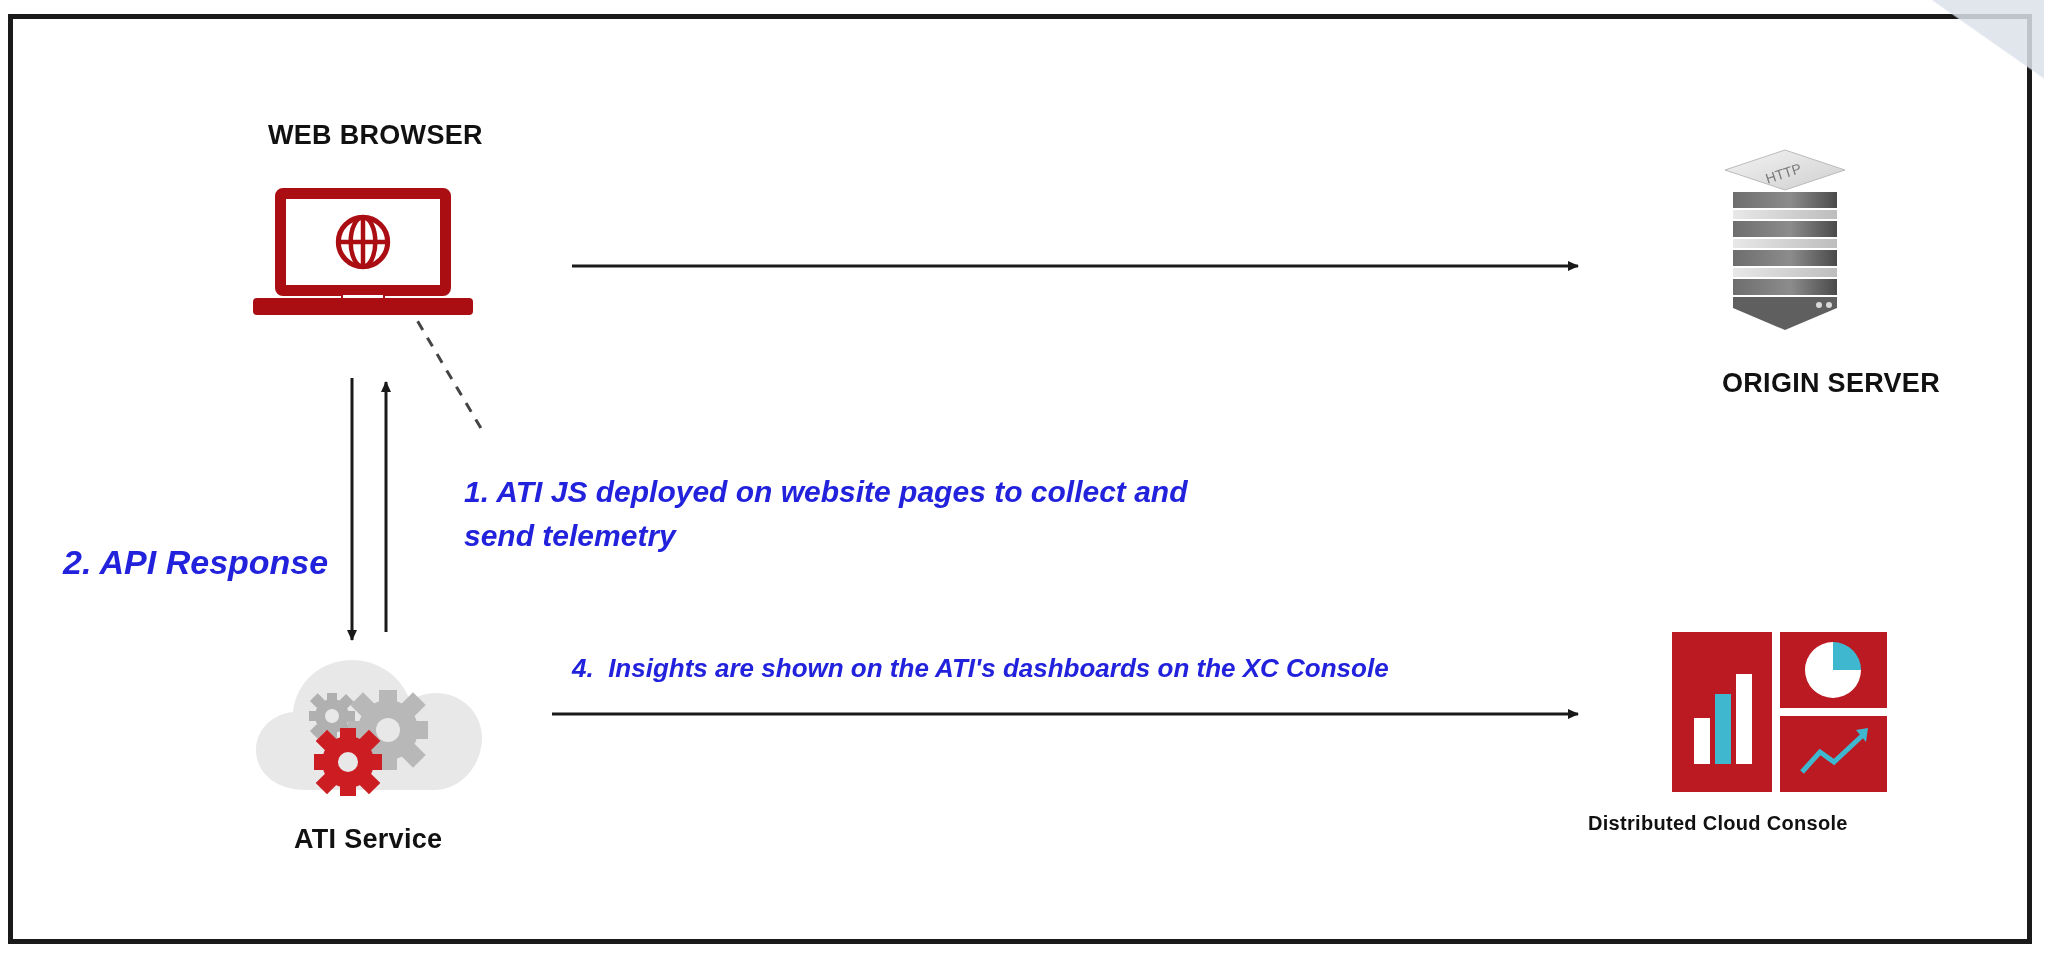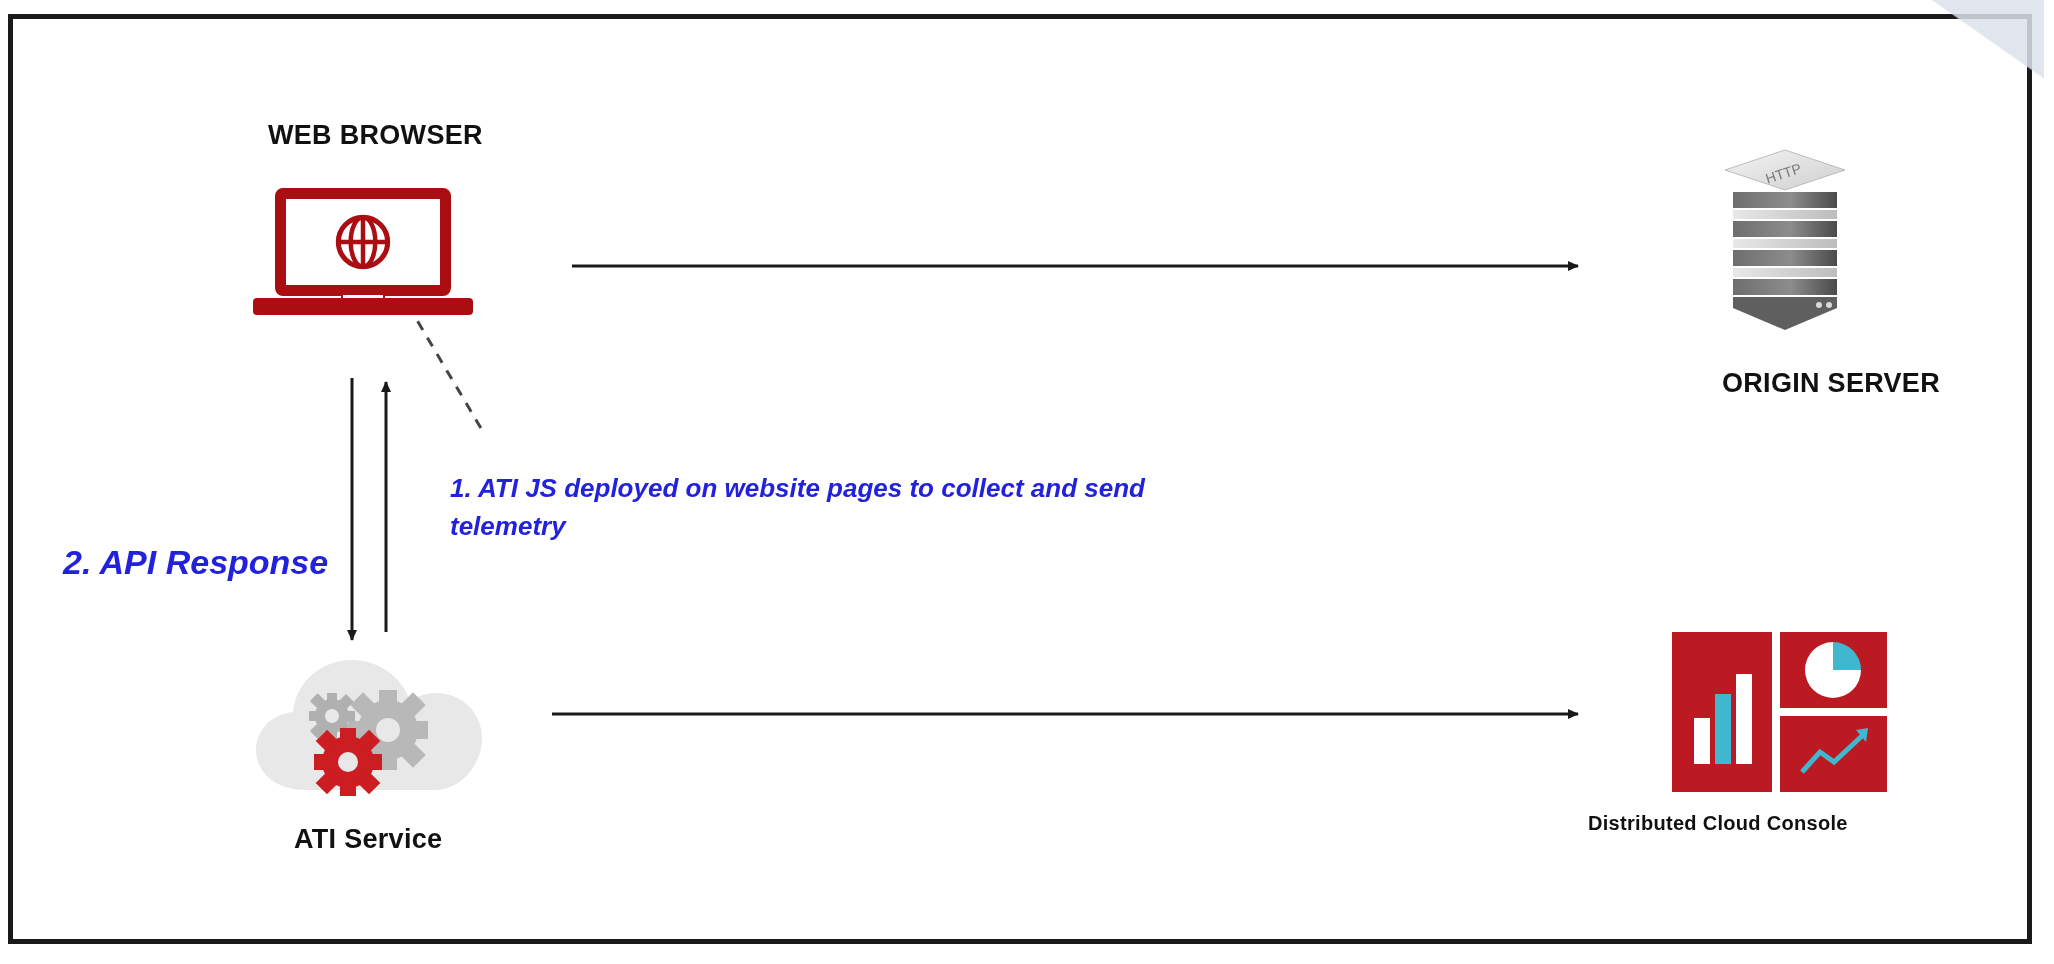--- a/index.html
+++ b/index.html
@@ -72,22 +72,22 @@
   #flow-3 {
     left: 590px; top: 160px;
     font-size: 26px;
   }
   #flow-2 {
     left: 63px; top: 514px;
     font-size: 34px;
     margin-top: 29px;
   }
   #flow-1 {
-    left: 450px; top: 470px;
-    font-size: 26px;
+    left: 464px; top: 470px;
+    font-size: 30px;
     white-space: normal;
     width: 760px;
     line-height: 1.45;
   }
   #flow-4 {
     left: 572px; top: 653px;
     font-size: 26px;
   }
 
   
@@ -320,13 +320,17 @@
   <div class="flow-label" id="flow-2">
     <span>2.</span>
     <span>API Response</span>
   </div>
 
   <div class="flow-label" id="flow-1">
     <span>1.</span>
     <span>ATI JS deployed on website pages to collect and send telemetry</span>
   </div>
 
+  <div class="flow-label" id="flow-4">
+    <span>4.</span>
+    &nbsp;<span>Insights are shown on the ATI's dashboards on the XC Console</span>
+  </div>
 </div>
 
 </body></html>

